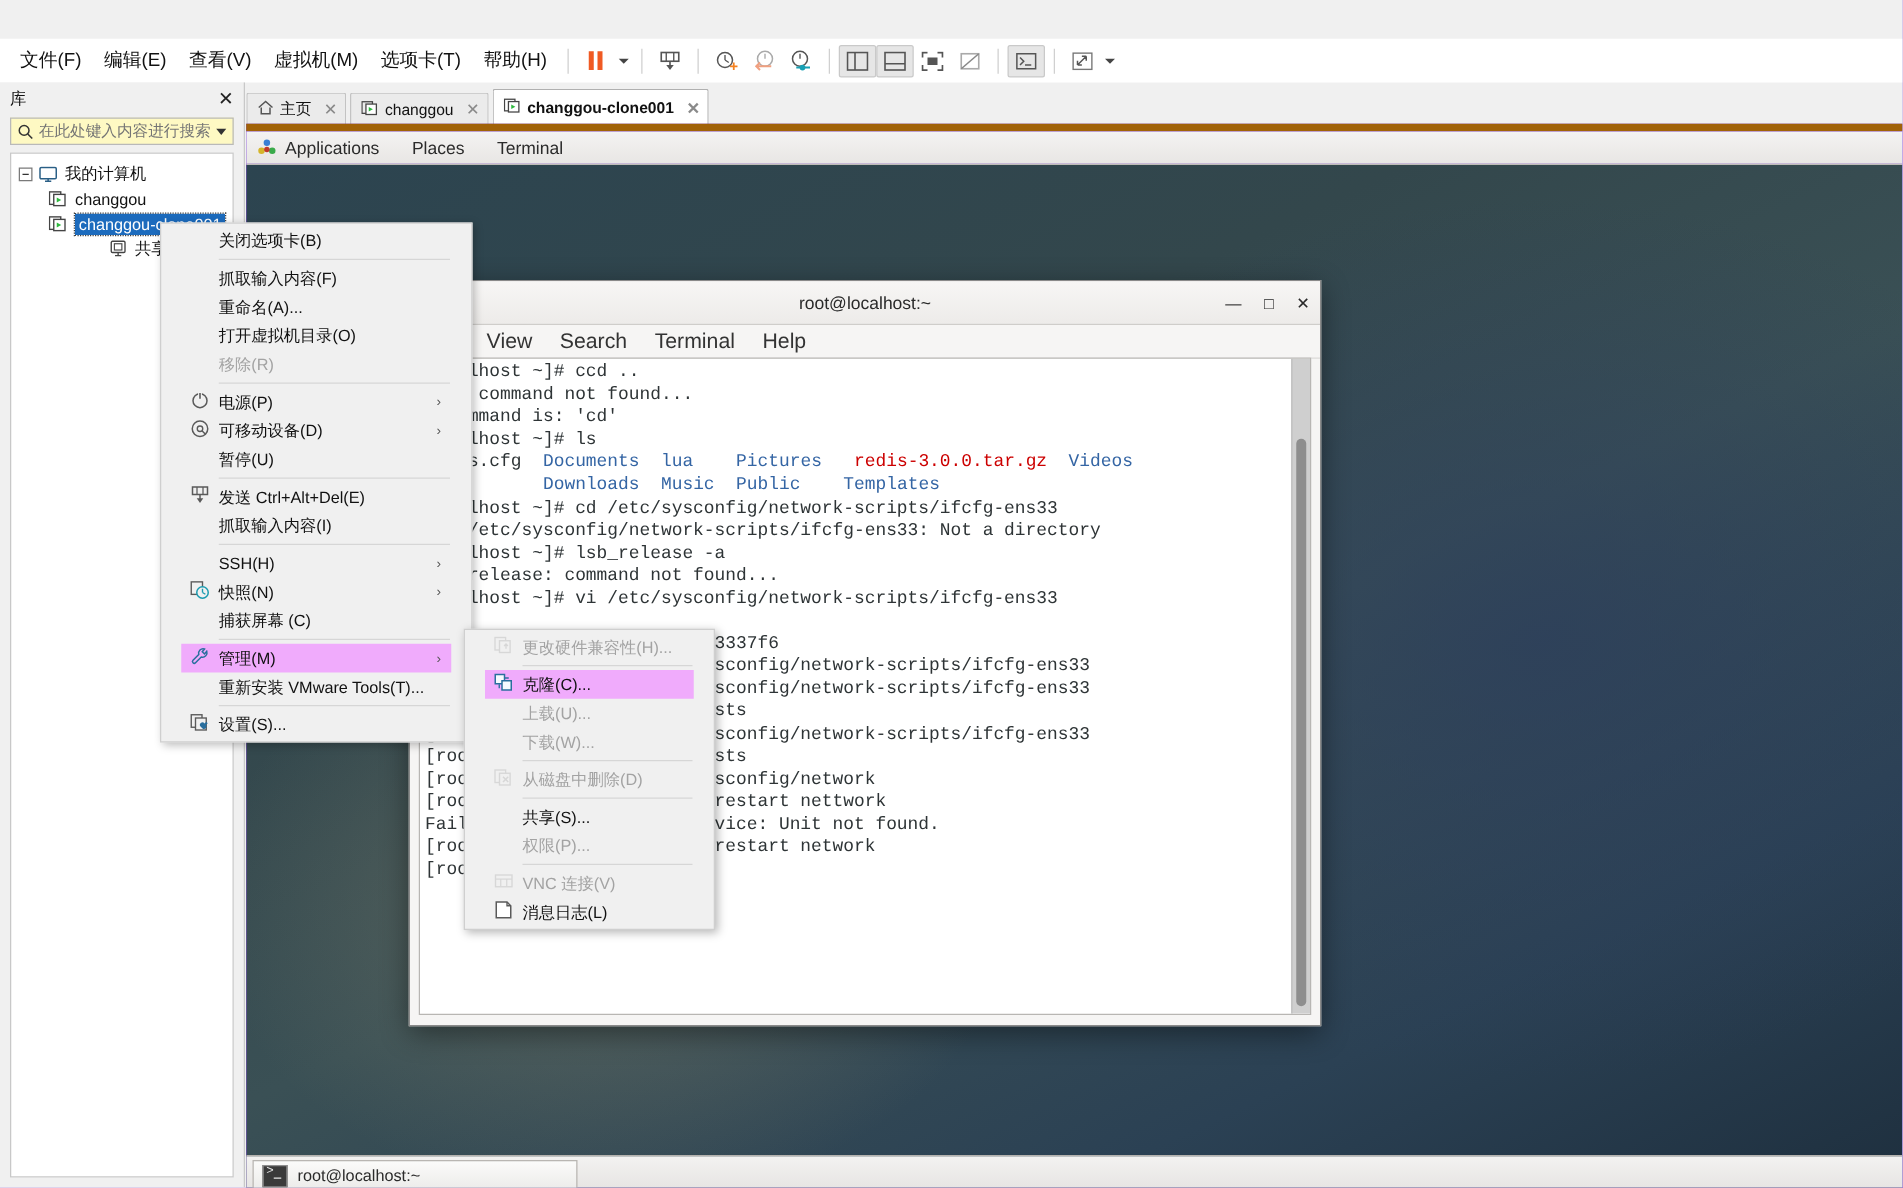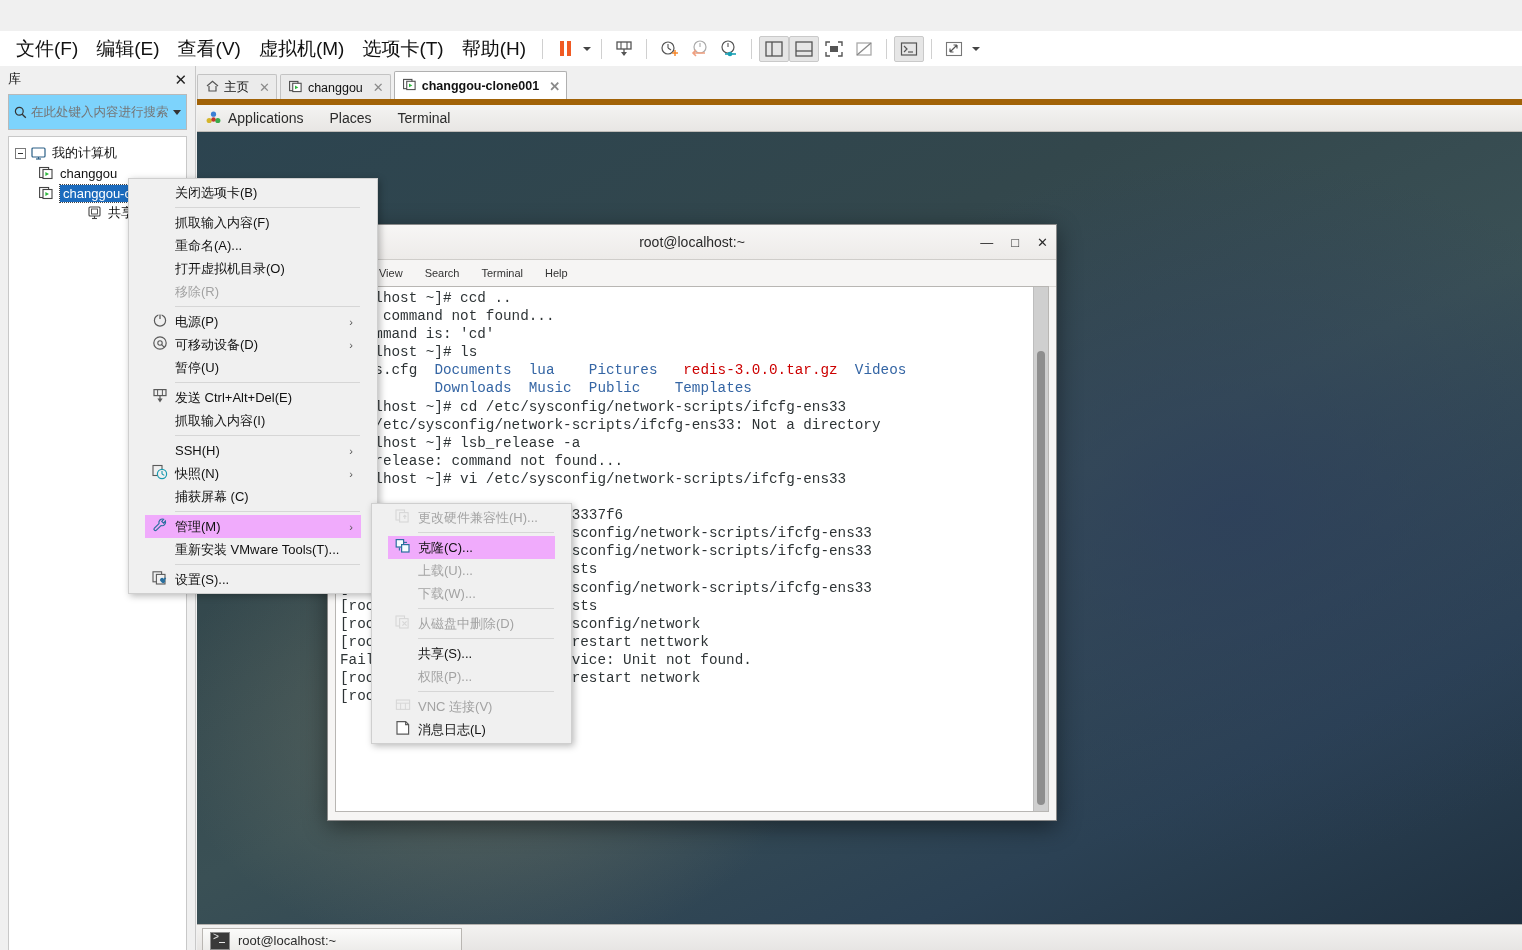--- a/index.html
+++ b/index.html
@@ -41,21 +41,21 @@
   }
 
   
   .menubar {
     position: absolute; top: 31px; left: 0;
     width: 1522px; height: 35px;
     background: #ffffff;
     display: flex; align-items: center;
   }
   .menubar .menu-item {
-    font-size: 19px; color: #111; padding: 4px 9px; white-space: nowrap;
+    font-size: 15px; color: #111; padding: 4px 9px; white-space: nowrap;
     cursor: default;
   }
   .menubar .menu-item:first-child { margin-left: 7px; }
   .menubar .mb-sep {
     width: 1px; height: 20px; background: #d0d0d0; margin: 0 7px;
   }
 
   
   .tb-btn {
     width: 30px; height: 26px; display: flex; align-items: center;
@@ -84,22 +84,22 @@
   .lib-header {
     height: 26px; display: flex; align-items: center; justify-content: space-between;
     padding: 0 8px 0 8px;
   }
   .lib-header .lib-title { font-size: 13px; color: #111; }
   .lib-header .lib-close {
     font-size: 15px; color: #222; line-height: 1; cursor: default;
     font-family: "Liberation Sans", sans-serif;
   }
   .lib-search {
-    margin: 2px 8px 0 8px; height: 36px;
-    background: #7dd3fc; border: 1px solid #b9b9b9;
+    margin: 2px 8px 0 8px; height: 22px;
+    background: #fef9c3; border: 1px solid #b9b9b9;
     display: flex; align-items: center; box-sizing: border-box;
   }
   .lib-search .mag {
     width: 22px; display: flex; align-items: center; justify-content: center; flex: none;
   }
   .lib-search .mag svg { display: block; }
   .lib-search input {
     border: 0; outline: 0; flex: 1; font-size: 12.5px; color: #5a5a5a;
     font-family: "Liberation Sans", sans-serif; background: transparent; padding: 0;
     min-width: 0;
@@ -233,21 +233,21 @@
     font-size: 14px; color: #2a2a2a;
   }
   .term-title .tbtns {
     position: absolute; right: 8px; display: flex; align-items: center; gap: 18px;
     font-size: 13px; color: #2a2a2a;
   }
   .term-title .tbtns span { cursor: default; }
   .term-menu {
     height: 26px; display: flex; align-items: center;
     background: #f6f5f4;
-    font-size: 11px; color: #333; padding-left: 10px;
+    font-size: 17px; color: #333; padding-left: 10px;
     border-bottom: 1px solid #dcdad7;
   }
   .term-menu span { margin-right: 22px; white-space: nowrap; }
   .term-body {
     position: absolute; left: 7px; right: 7px; top: 61px; bottom: 8px;
     background: #ffffff;
     border: 1px solid #b8b6b3;
     box-sizing: border-box;
     overflow: hidden;
   }

